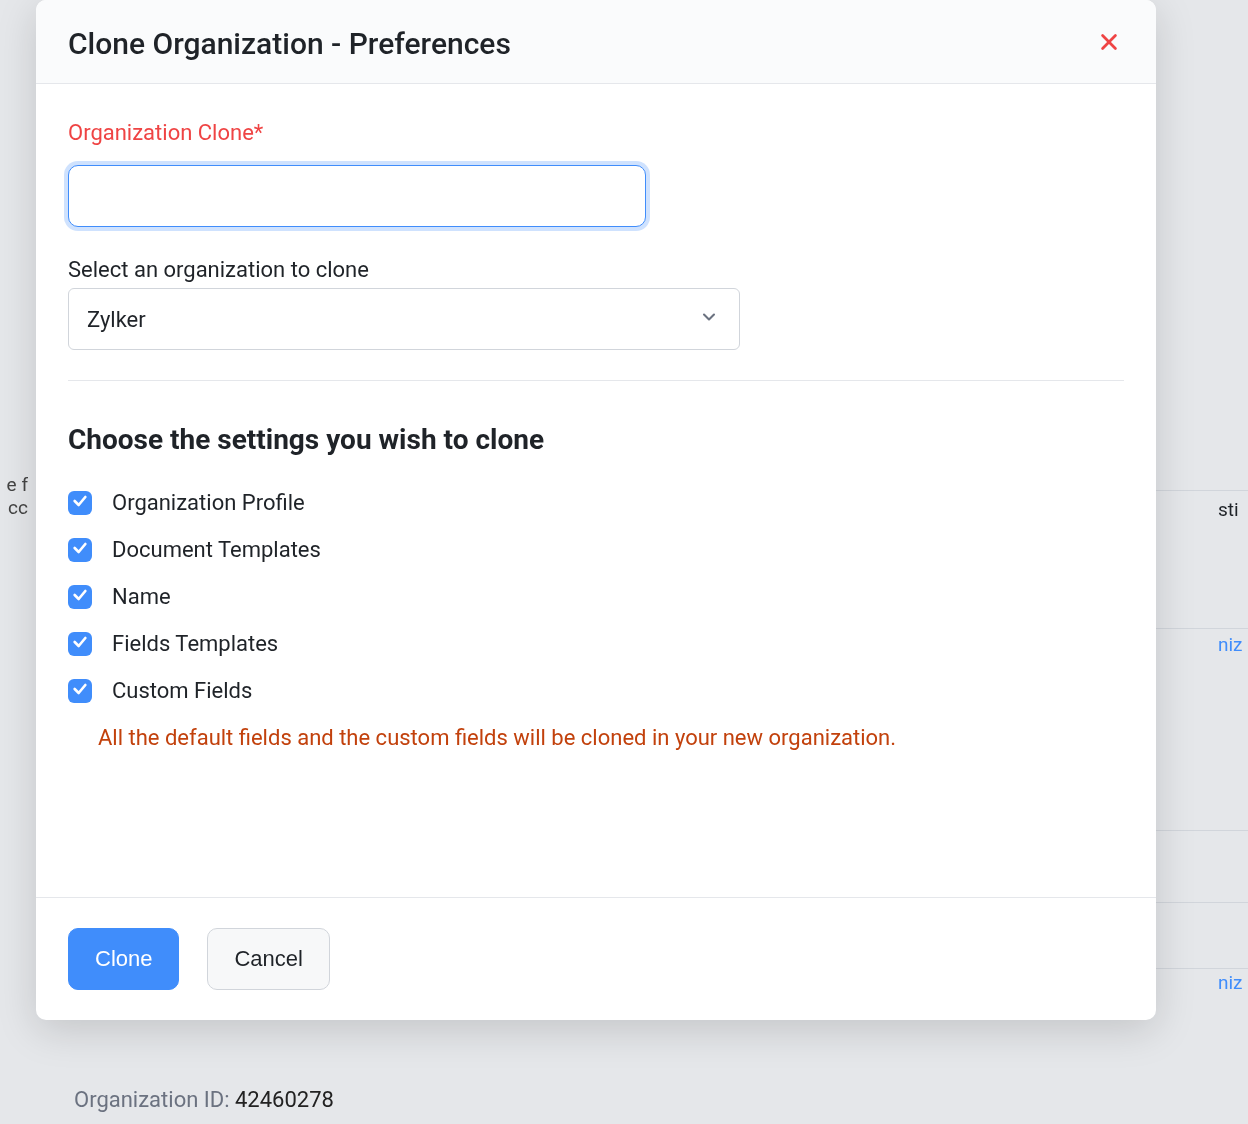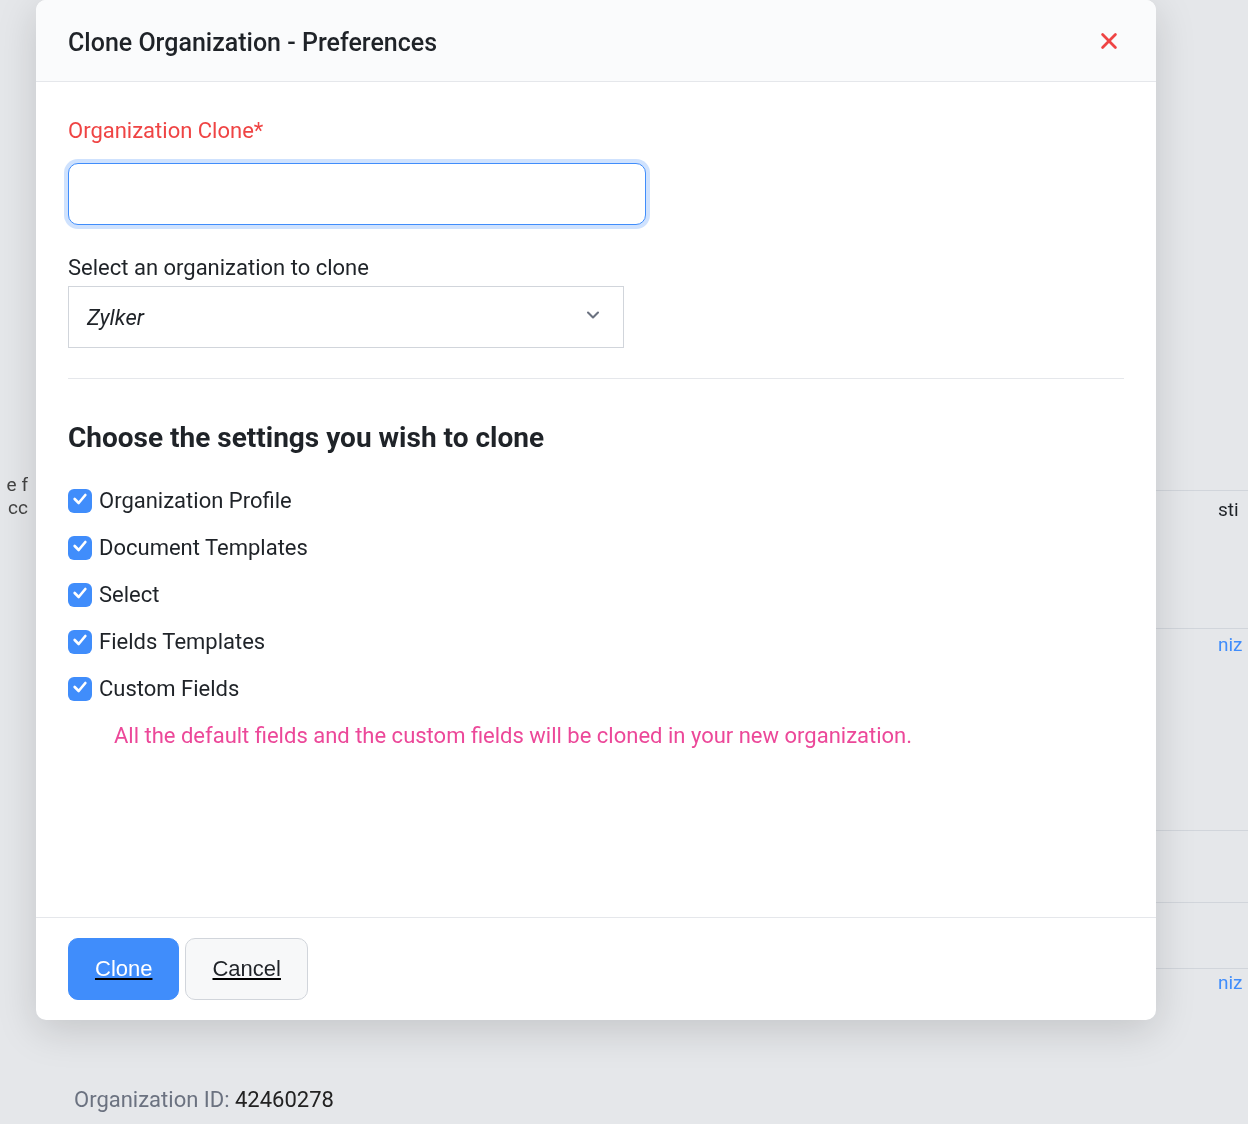--- a/index.html
+++ b/index.html
@@ -84,21 +84,21 @@
   }
   .modal-header {
     padding: 26px 32px 22px 32px;
     background: #fafbfc;
     border-bottom: 1px solid #e5e7eb;
     display: flex;
     align-items: center;
     justify-content: space-between;
   }
   .modal-title {
-    font-size: 25px;
+    font-size: 30px;
     font-weight: 500;
     color: #1f2328;
   }
   .close-btn {
     background: none;
     border: none;
     cursor: pointer;
     padding: 4px;
     display: flex;
     align-items: center;
@@ -132,31 +132,30 @@
     width: 578px;
     height: 62px;
     border: 1px solid #408dfb;
     border-radius: 10px;
     font-size: 20px;
     padding: 0 16px;
     outline: none;
     box-shadow: 0 0 0 4px rgba(64,141,251,0.25);
   }
   .select-wrap {
-    width: 556px;
+    width: 672px;
     height: 62px;
     border: 1px solid #d1d5db;
-    border-radius: 0;
+    border-radius: 6px;
     display: flex;
     align-items: center;
     justify-content: space-between;
     padding: 0 20px 0 18px;
     cursor: pointer;
     background: #fff;
-    font-style: italic;
   }
   .select-value {
     font-size: 22px;
     color: #1f2328;
   }
   .chevron {
     width: 20px;
     height: 20px;
   }
   .divider {
@@ -166,21 +165,21 @@
   }
   .section-heading {
     font-size: 28px;
     font-weight: 700;
     color: #1f2328;
     margin-bottom: 34px;
   }
   .checkbox-row {
     display: flex;
     align-items: center;
-    gap: 7px;
+    gap: 20px;
     margin-bottom: 22px;
   }
   .checkbox {
     width: 24px;
     height: 24px;
     border-radius: 6px;
     background: #408dfb;
     display: flex;
     align-items: center;
     justify-content: center;
@@ -190,31 +189,30 @@
   .checkbox svg {
     width: 16px;
     height: 16px;
   }
   .checkbox-label {
     font-size: 22px;
     color: #1f2328;
   }
   .helper-text {
     font-size: 22px;
-    color: #ec4899;
-    margin-left: 46px;
+    color: #c2410c;
+    margin-left: 30px;
     margin-top: 6px;
     margin-bottom: 10px;
   }
   .modal-footer {
     border-top: 1px solid #e5e7eb;
-    padding: 20px 32px;
-    display: flex;
-    gap: 6px;
-    text-decoration: underline;
+    padding: 30px 32px;
+    display: flex;
+    gap: 28px;
   }
   .btn {
     height: 62px;
     border-radius: 10px;
     font-size: 22px;
     padding: 0 26px;
     cursor: pointer;
     border: 1px solid transparent;
   }
   .btn-primary {
@@ -305,21 +303,21 @@
     </div>
 
     <div class="checkbox-row">
       <div class="checkbox">
         <span>
           <svg viewBox="0 0 24 24" fill="none" stroke="#fff" stroke-width="4" stroke-linecap="round" stroke-linejoin="round">
               <polyline points="4 12 10 18 20 6"></polyline>
             </svg>
         </span>
       </div>
-      <span class="checkbox-label">Select</span>
+      <span class="checkbox-label">Name</span>
     </div>
 
     <div class="checkbox-row">
       <div class="checkbox">
         <span>
           <svg viewBox="0 0 24 24" fill="none" stroke="#fff" stroke-width="4" stroke-linecap="round" stroke-linejoin="round">
               <polyline points="4 12 10 18 20 6"></polyline>
             </svg>
         </span>
       </div>

